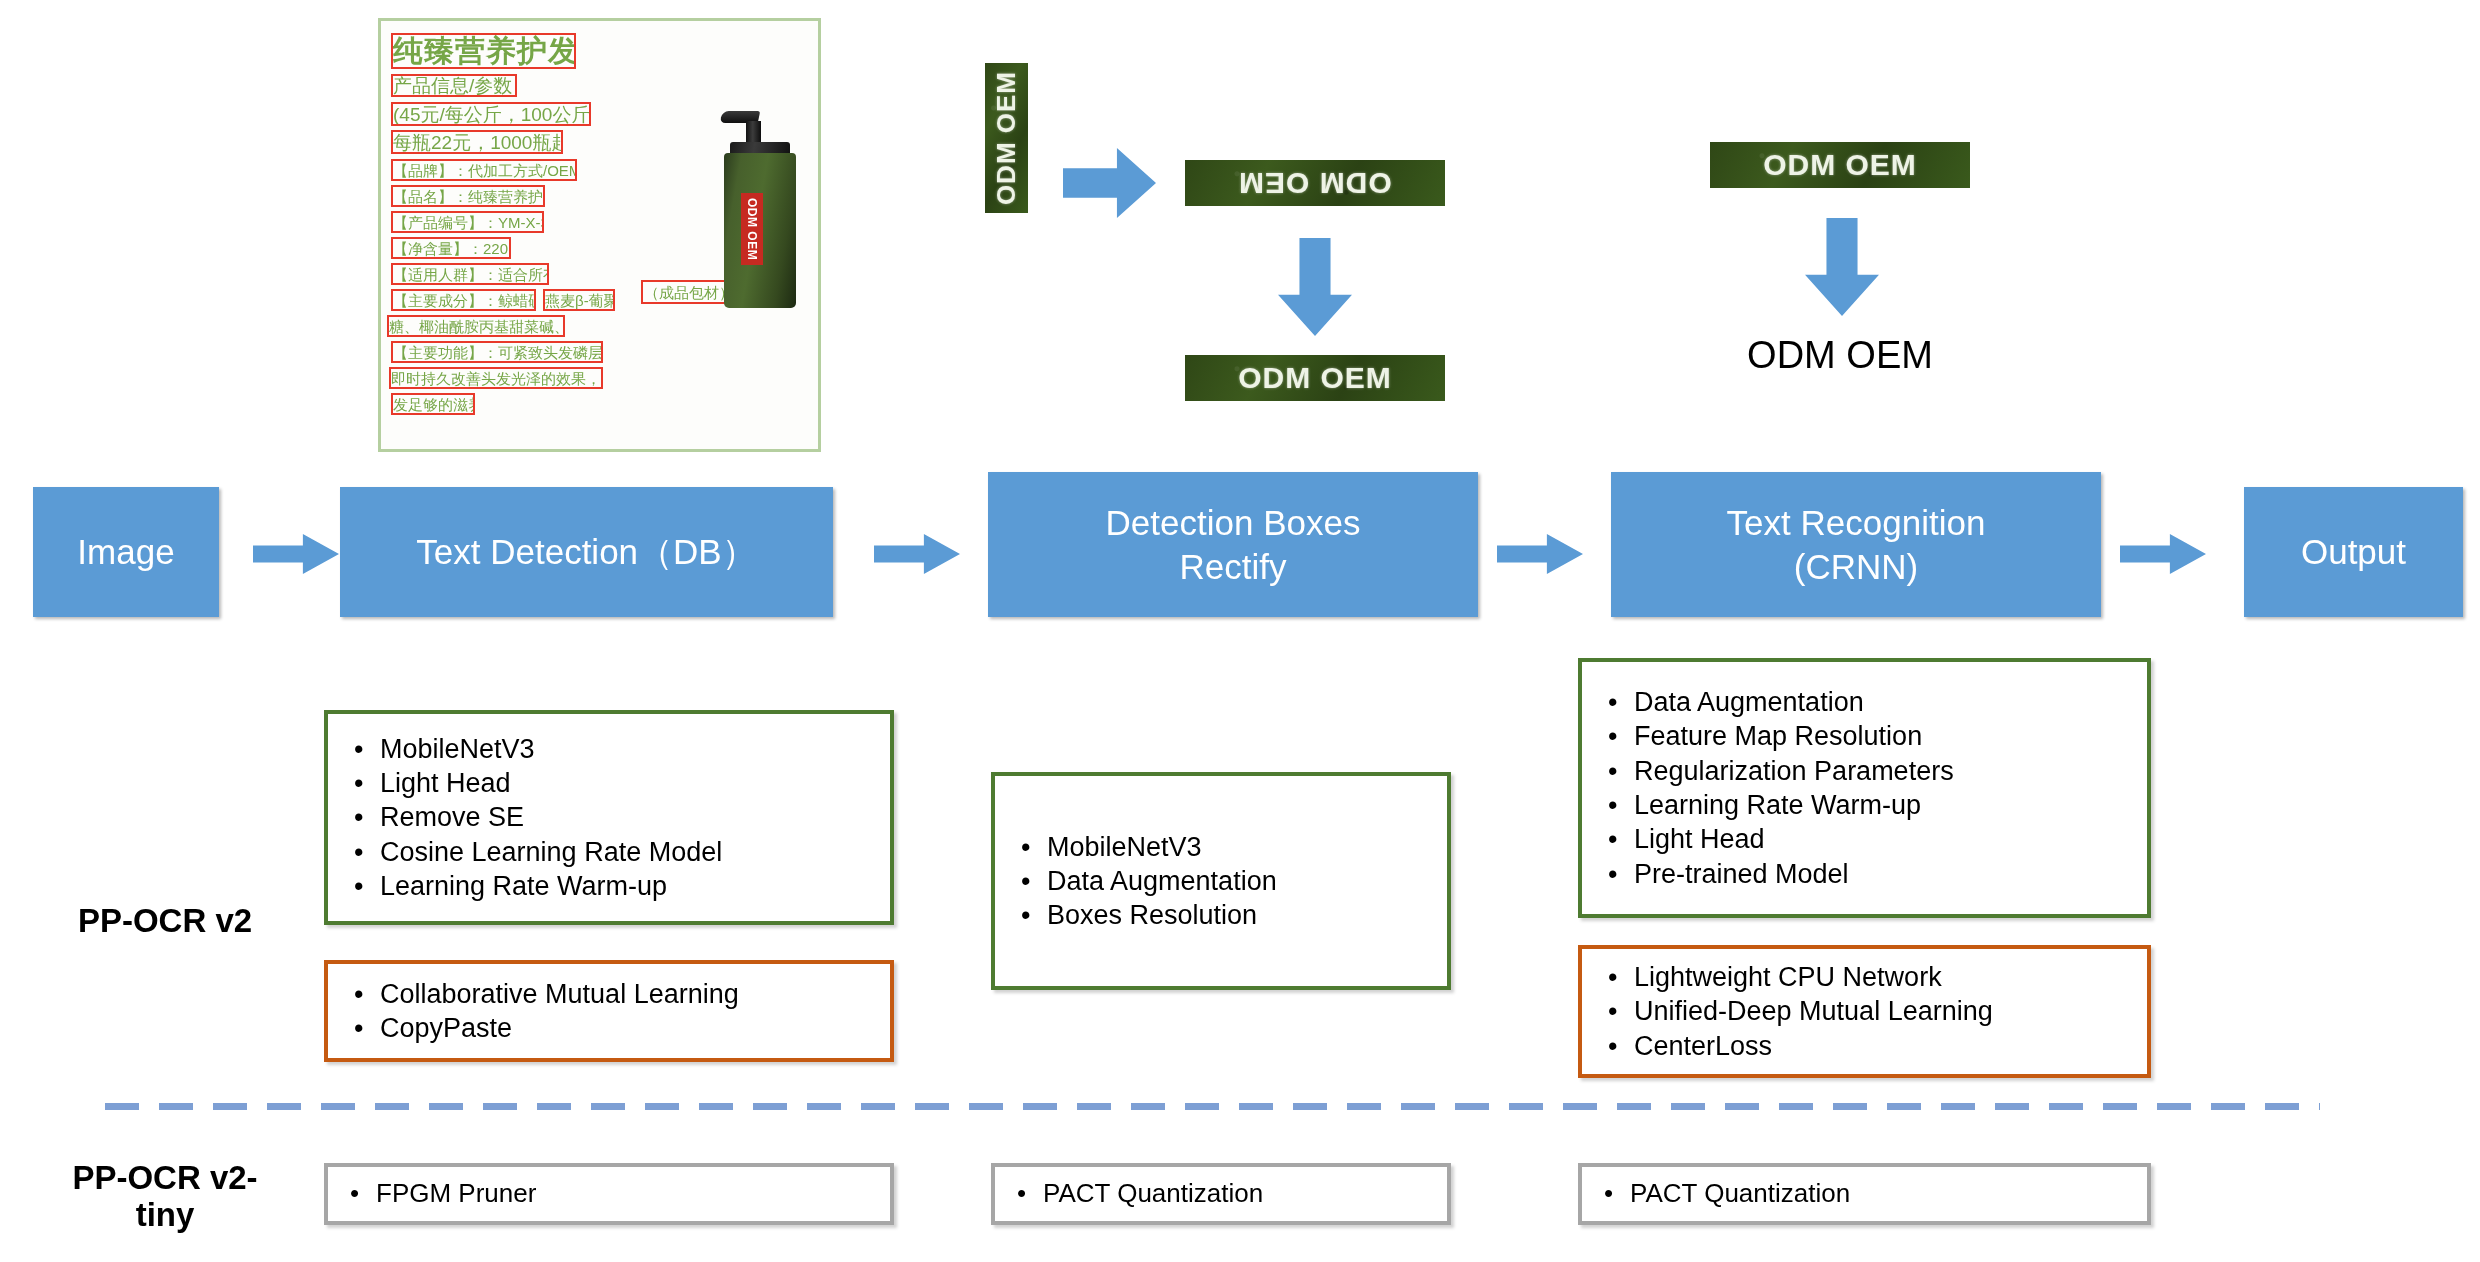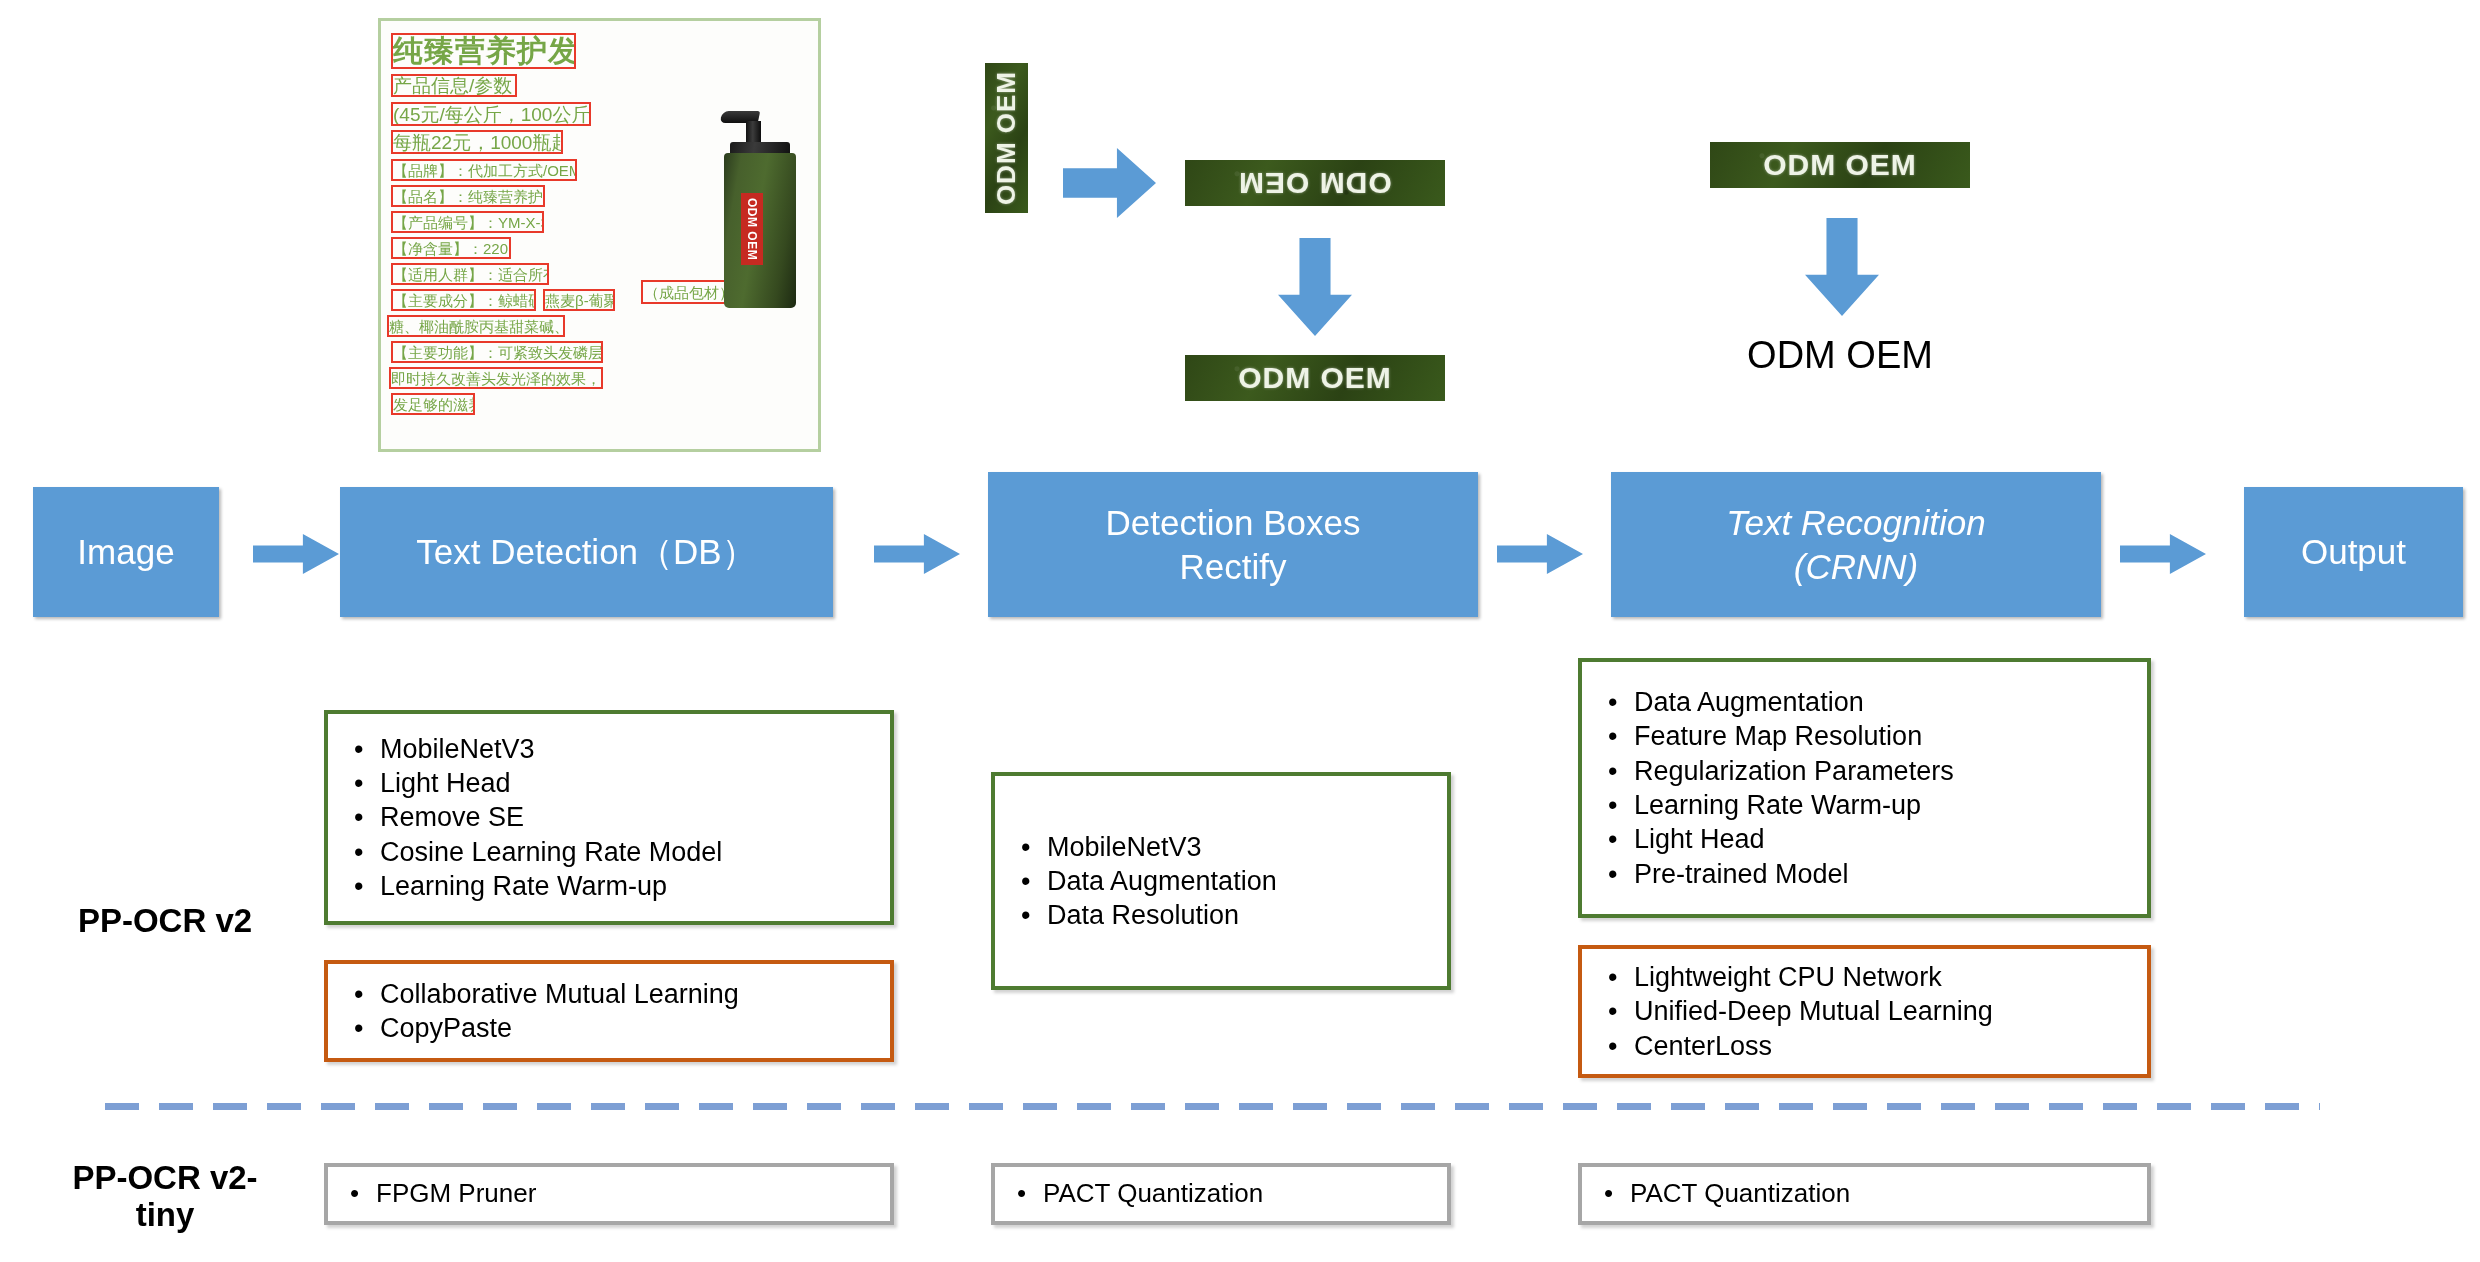--- a/index.html
+++ b/index.html
@@ -264,21 +264,21 @@
 
 <div class="abs arrow-right" style="left:874px; top:534px; width:86px; height:40px;"></div>
 
 <div class="abs pipe-box" style="left:988px; top:472px; width:490px; height:145px; white-space:pre-line;">
   <span>Detection Boxes
 Rectify</span>
 </div>
 
 <div class="abs arrow-right" style="left:1497px; top:534px; width:86px; height:40px;"></div>
 
-<div class="abs pipe-box" style="left:1611px; top:472px; width:490px; height:145px; white-space:pre-line;font-style:italic;">
+<div class="abs pipe-box" style="left:1611px; top:472px; width:490px; height:145px; white-space:pre-line;">
   <span>Text Recognition
 (CRNN)</span>
 </div>
 
 <div class="abs arrow-right" style="left:2120px; top:534px; width:86px; height:40px;"></div>
 
 <div class="abs pipe-box" style="left:2244px; top:487px; width:219px; height:130px;">
   <span>Output</span>
 </div>
 
@@ -325,21 +325,21 @@
   <div class="feat-item">
       <span class="bullet">•</span>
       <span>MobileNetV3</span>
     </div>
   <div class="feat-item">
       <span class="bullet">•</span>
       <span>Data Augmentation</span>
     </div>
   <div class="feat-item">
       <span class="bullet">•</span>
-      <span>Data Resolution</span>
+      <span>Boxes Resolution</span>
     </div>
 </div>
 
 <div class="abs feat-box green" style="left:1578px; top:658px; width:573px; height:260px;">
   <div class="feat-item">
       <span class="bullet">•</span>
       <span>Data Augmentation</span>
     </div>
   <div class="feat-item">
       <span class="bullet">•</span>

